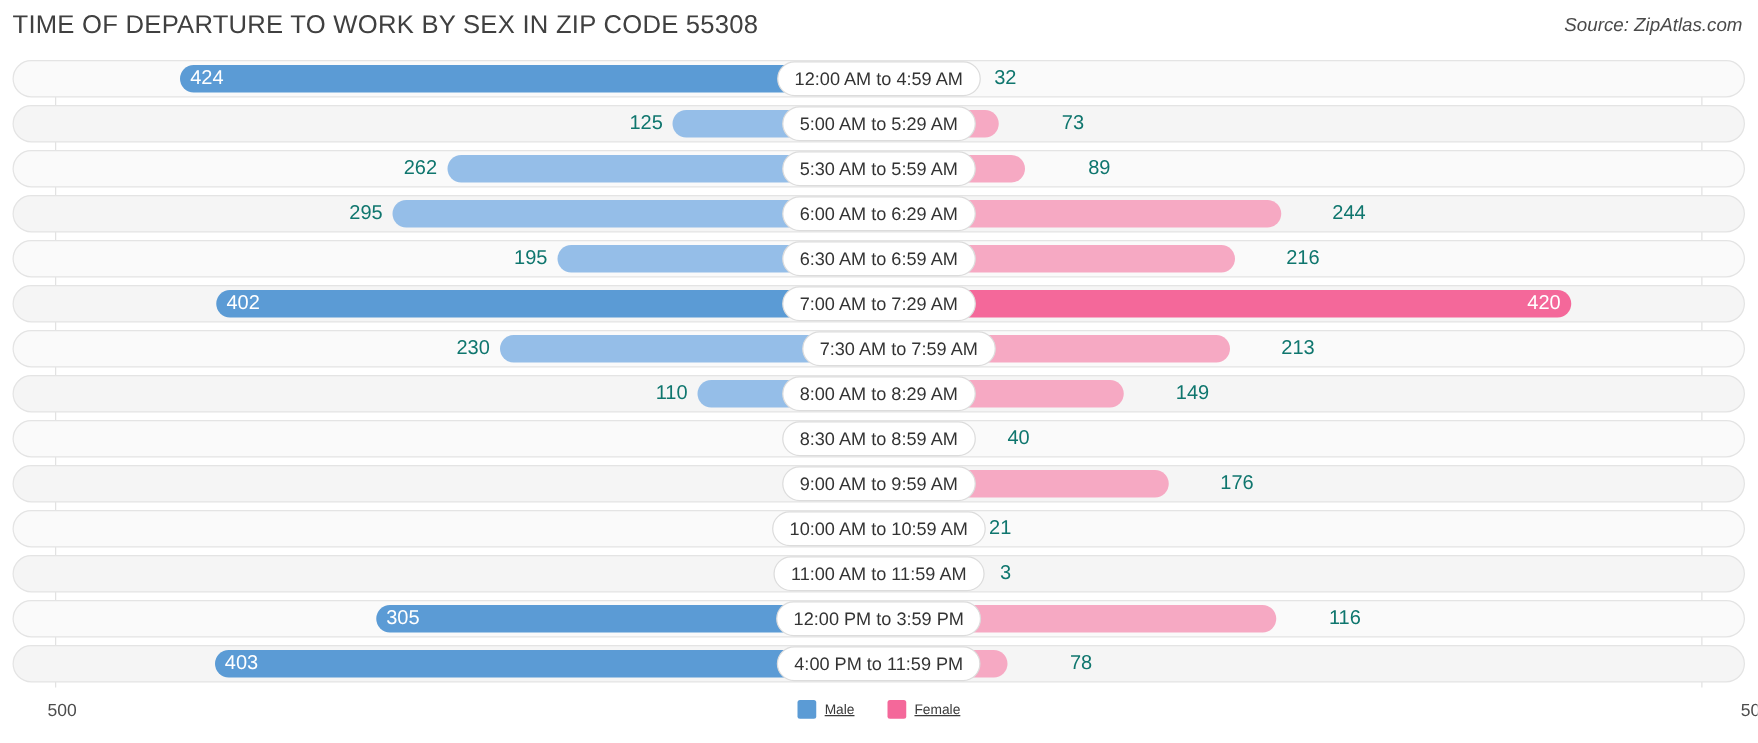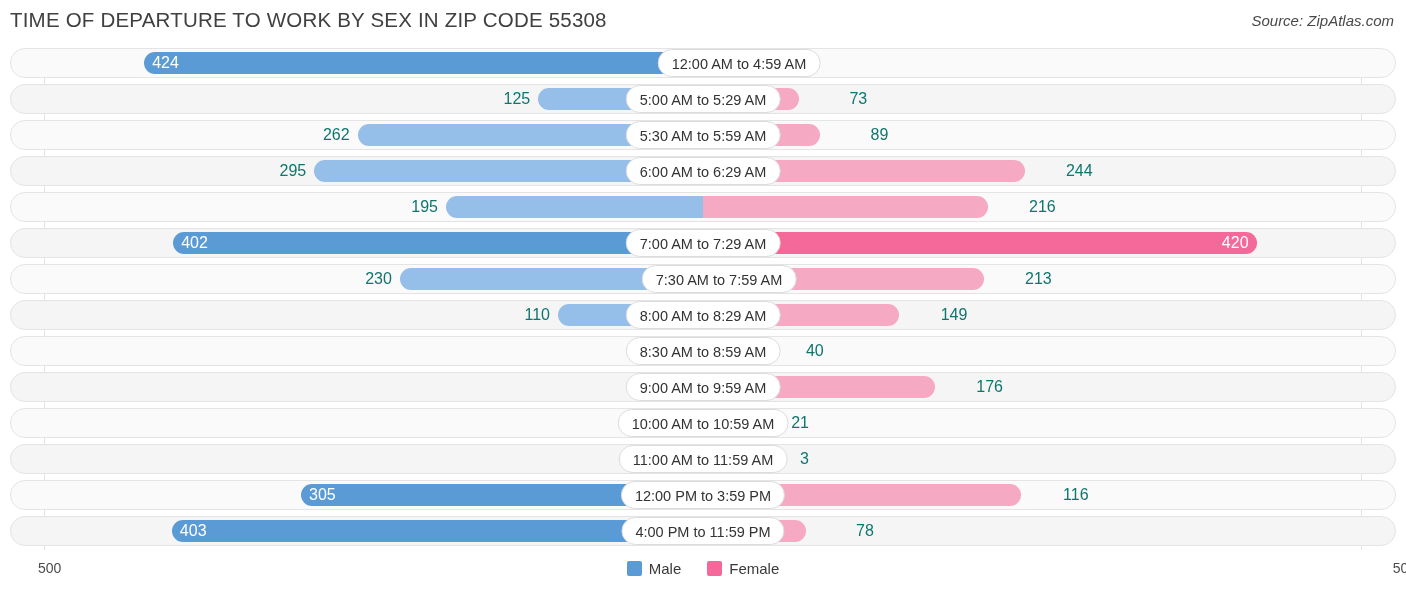--- a/index.html
+++ b/index.html
@@ -165,22 +165,23 @@
     align-items: center;
     gap: 7px;
   }
   .swatch {
     width: 15px;
     height: 15px;
     border-radius: 2px;
     display: inline-block;
   }
   .legend-label {
-    font-size: 15px;
+    font-size: 11px;
     color: #3a3a3a;
+    text-decoration: underline;
   }
 </style>
 </head>
 <body>
 
 <div class="page">
 
   <div class="header">
     <div class="chart-title">TIME OF DEPARTURE TO WORK BY SEX IN ZIP CODE 55308</div>
     <div class="source">Source: ZipAtlas.com</div>
@@ -188,21 +189,21 @@
 
   <div class="plot" id="plot">
     <div class="axis-line left"></div>
     <div class="axis-line right"></div>
   <div class="row">
         <div class="track"></div>
         <div class="bar male" style="left: 134.168px; width: 558.832px; background: rgb(91, 155, 213);"></div>
         <div class="bar female" style="left: 693px; width: 42.176px; background: rgb(246, 169, 195);"></div>
         <div class="val left-side inside" style="left: 142.168px; width: 44px; text-align: left;">424</div>
         <div class="val right-side outside" style="left: 743.176px; width: 60px;">32</div>
-        <div class="cat" style="left: 693px; margin-left: 36px;">12:00 AM to 4:59 AM</div>
+        <div class="cat" style="left: 693px;">12:00 AM to 4:59 AM</div>
       </div>
       <div class="row">
         <div class="track shade"></div>
         <div class="bar male" style="left: 528.25px; width: 164.75px; background: rgb(149, 190, 232);"></div>
         <div class="bar female" style="left: 693px; width: 96.214px; background: rgb(246, 169, 195);"></div>
         <div class="val left-side outside" style="left: 476.25px; width: 44px;">125</div>
         <div class="val right-side outside" style="left: 797.214px; width: 60px;">73</div>
         <div class="cat" style="left: 693px;">5:00 AM to 5:29 AM</div>
       </div>
       <div class="row">
@@ -220,20 +221,21 @@
         <div class="val left-side outside" style="left: 252.19px; width: 44px;">295</div>
         <div class="val right-side outside" style="left: 1022.59px; width: 60px;">244</div>
         <div class="cat" style="left: 693px;">6:00 AM to 6:29 AM</div>
       </div>
       <div class="row">
         <div class="track"></div>
         <div class="bar male" style="left: 435.99px; width: 257.01px; background: rgb(149, 190, 232);"></div>
         <div class="bar female" style="left: 693px; width: 284.688px; background: rgb(246, 169, 195);"></div>
         <div class="val left-side outside" style="left: 383.99px; width: 44px;">195</div>
         <div class="val right-side outside" style="left: 985.688px; width: 60px;">216</div>
+        <div class="cat" style="left: 693px;">6:30 AM to 6:59 AM</div>
       </div>
       <div class="row">
         <div class="track shade"></div>
         <div class="bar male" style="left: 163.164px; width: 529.836px; background: rgb(91, 155, 213);"></div>
         <div class="bar female" style="left: 693px; width: 553.56px; background: rgb(244, 104, 154);"></div>
         <div class="val left-side inside" style="left: 171.164px; width: 44px; text-align: left;">402</div>
         <div class="val right-side inside" style="left: 1194.56px; width: 44px; text-align: right;">420</div>
         <div class="cat" style="left: 693px;">7:00 AM to 7:29 AM</div>
       </div>
       <div class="row">

